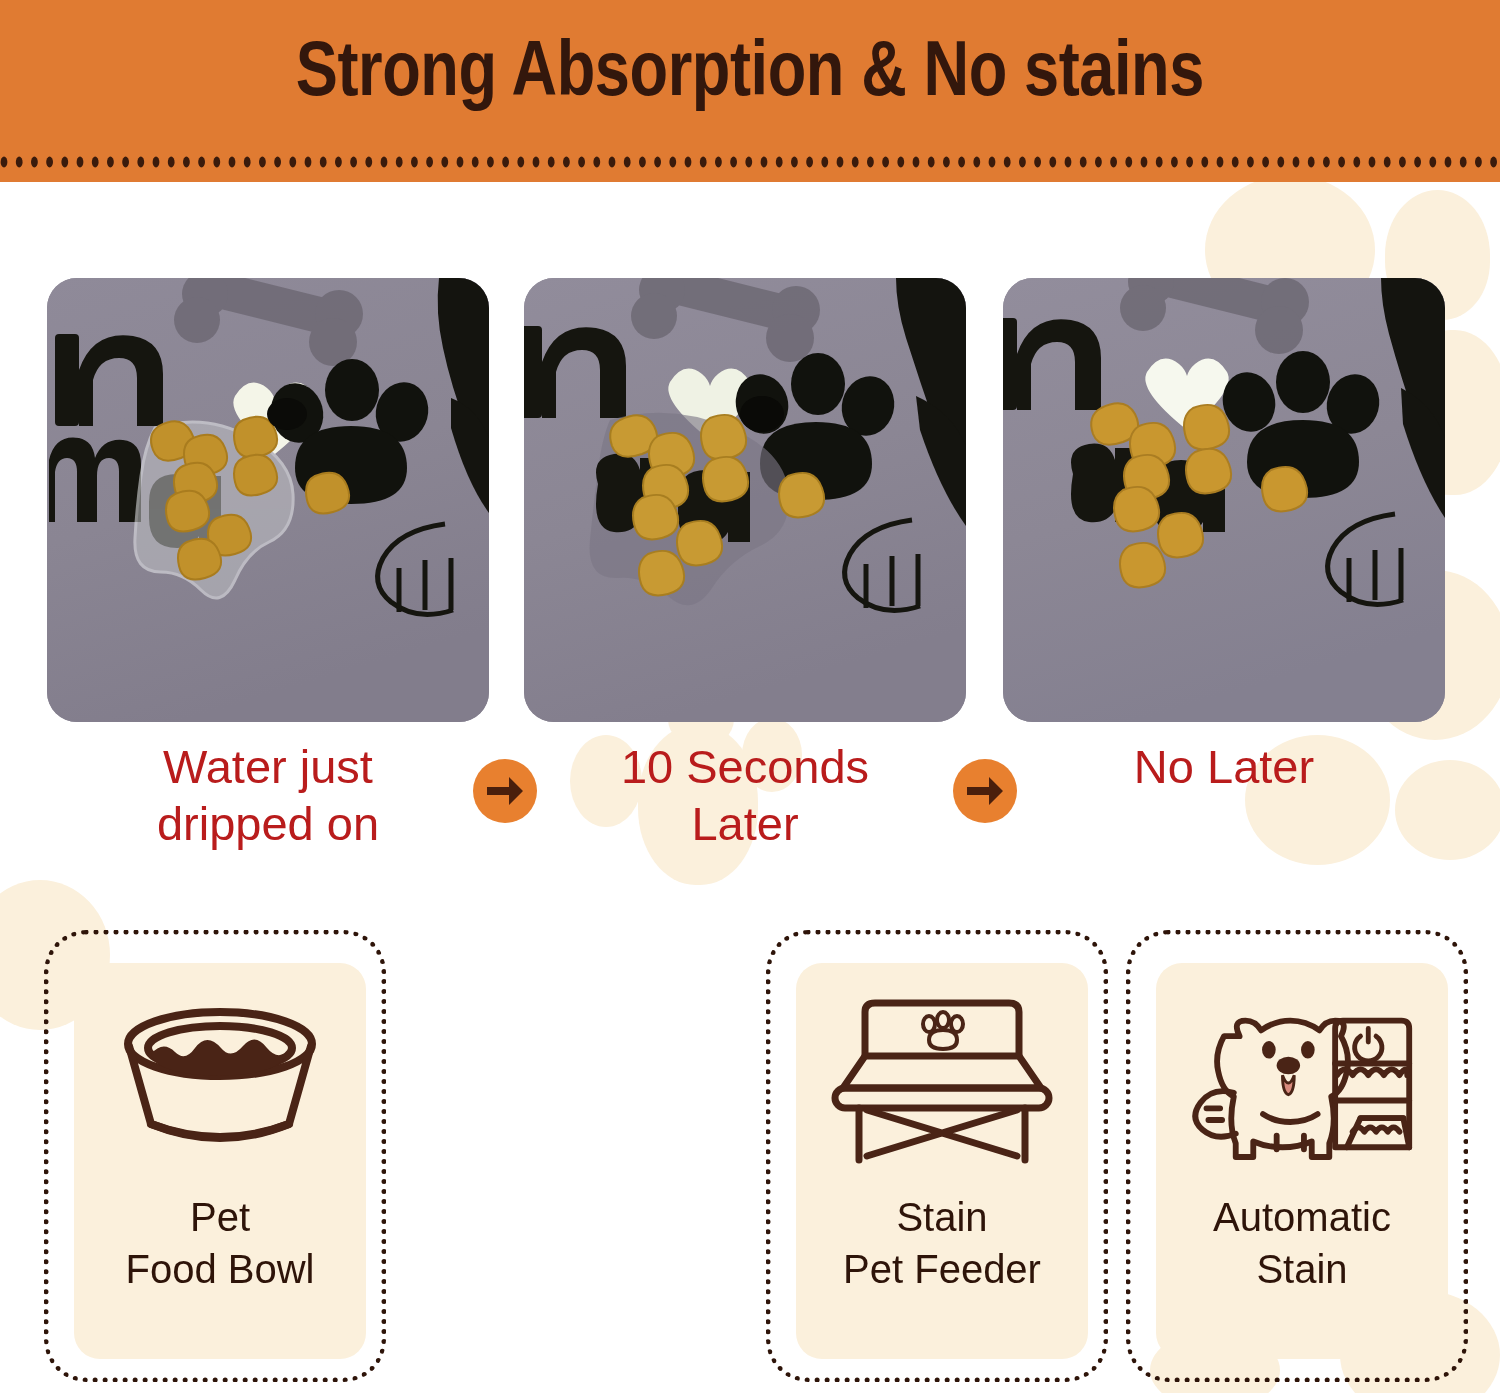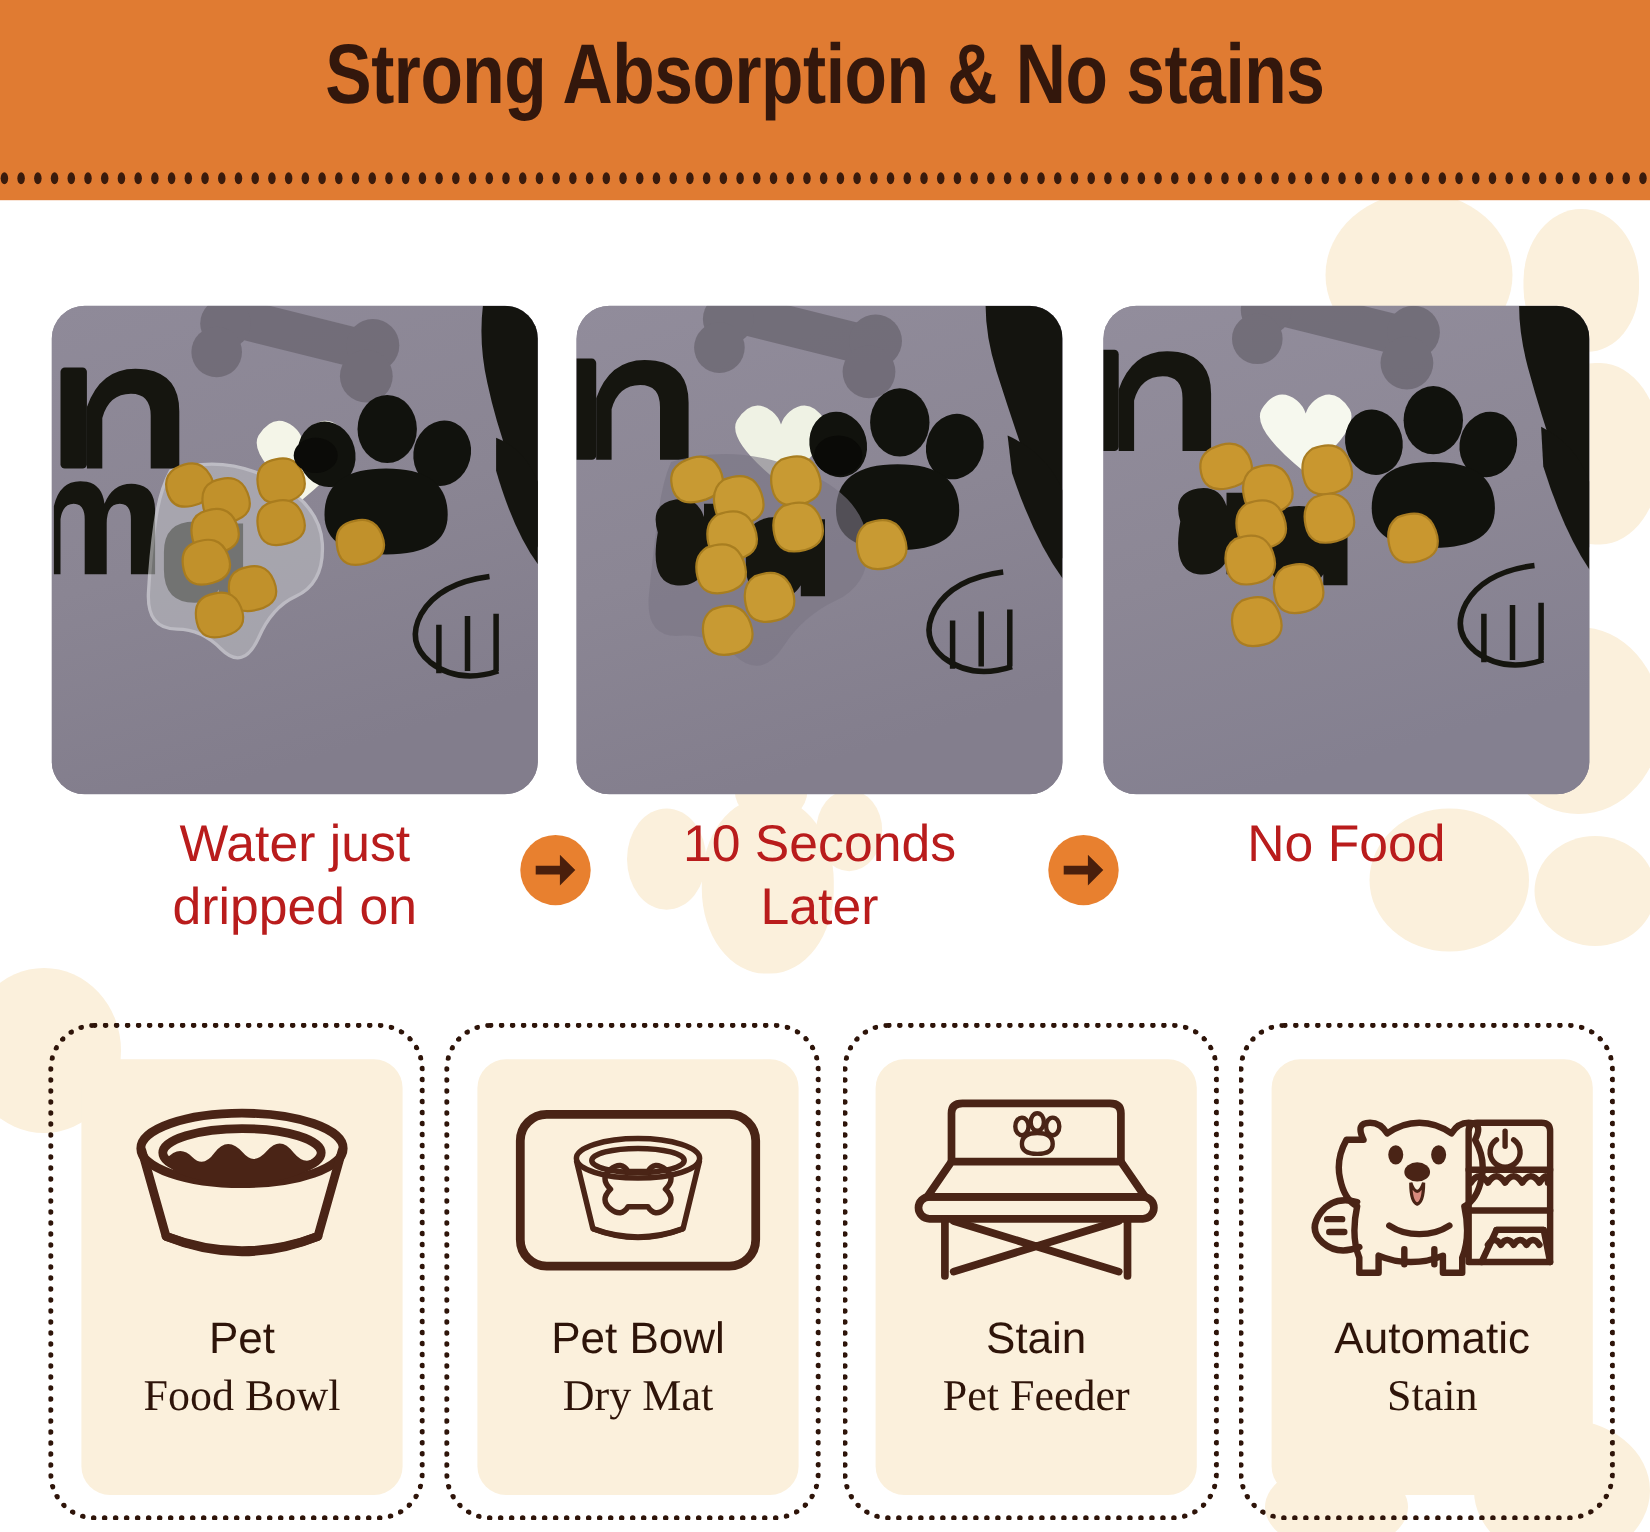--- a/index.html
+++ b/index.html
@@ -85,21 +85,21 @@
     position:absolute; left:25px; top:28px; width:292px; height:396px;
     background:#FBF0DC; border-radius:26px;
     display:flex; flex-direction:column; align-items:center;
   }
   .card-icon { margin-top:24px; width:230px; height:190px; display:flex; align-items:center; justify-content:center; }
   .card-icon svg { display:block; }
   .card-label {
     margin-top:14px; text-align:center; color:#2E1409;
     font-size:40px; line-height:52px; font-weight:400; width:292px;
   }
-  .card-label .l2 { display:block;font-family:Liberation Serif, serif; }
+  .card-label .l2 { display:block; }
 </style>
 </head>
 <body>
 
 <div id="page">
 
   <div class="wm-layer">
     <div class="wm" style="left:1205px; top:175px; width:170px; height:150px;"></div>
     <div class="wm" style="left:1385px; top:190px; width:105px; height:130px; border-radius:50% 50% 45% 45%;"></div>
     <div class="wm" style="left:1395px; top:330px; width:115px; height:165px; border-radius:48%;"></div>
@@ -416,21 +416,21 @@
   <div class="captions">
     <div class="caption c1">
       <span>Water just</span>
       <span class="l2">dripped on</span>
     </div>
     <div class="caption c2">
       <span>10 Seconds</span>
       <span class="l2">Later</span>
     </div>
     <div class="caption c3">
-      <span>No Food</span>
+      <span>No Later</span>
       <span class="l2"></span>
     </div>
   </div>
 
   <div class="cards">
 
     <div class="card k1">
       <div class="card-inner">
         <div class="card-icon">
           <svg width="218" height="160" viewBox="0 0 218 160">
@@ -443,40 +443,20 @@
             <path d="M40 52 q12 -14 24 -2 q10 10 20 -4 q12 -16 26 0 q10 12 22 -2 q12 -14 24 2 q10 12 20 4 q-4 22 -68 24 q-64 -2 -68 -22 Z" fill="#4A2416"></path>
           </svg>
         </div>
         <div class="card-label">
           <span>Pet</span>
           <span class="l2">Food Bowl</span>
         </div>
       </div>
     </div>
 
-    <div class="card k2">
-      <div class="card-inner">
-        <div class="card-icon">
-          <svg width="226" height="150" viewBox="0 0 226 150">
-            <rect x="6" y="6" width="214" height="138" rx="24" fill="none" stroke="#4A2416" stroke-width="8"></rect>
-            <g fill="none" stroke="#4A2416" stroke-width="5" stroke-linejoin="round">
-              <ellipse cx="113" cy="46" rx="56" ry="18"></ellipse>
-              <ellipse cx="113" cy="48" rx="42" ry="11"></ellipse>
-              <path d="M57 48 L72 110 q41 15 82 0 L169 48"></path>
-              <path d="M72 110 q41 16 82 0"></path>
-              <path d="M88 74 q-10 -10 0 -18 q10 -8 16 2 h18 q6 -10 16 -2 q10 8 0 18 q10 10 0 18 q-10 8 -16 -2 h-18 q-6 10 -16 2 q-10 -8 0 -18 Z"></path>
-            </g>
-          </svg>
-        </div>
-        <div class="card-label">
-          <span>Pet Bowl</span>
-          <span class="l2">Dry Mat</span>
-        </div>
-      </div>
-    </div>
 
     <div class="card k3">
       <div class="card-inner">
         <div class="card-icon">
           <svg width="226" height="168" viewBox="0 0 226 168">
             <g fill="none" stroke="#4A2416" stroke-width="7" stroke-linejoin="round" stroke-linecap="round">
               <path d="M36 58 V14 q0 -9 10 -9 h134 q10 0 10 9 V58"></path>
               <path d="M36 58 h154 l22 32 H14 Z"></path>
               <rect x="6" y="90" width="214" height="20" rx="10"></rect>
               <path d="M30 110 v52 M196 110 v52"></path>

